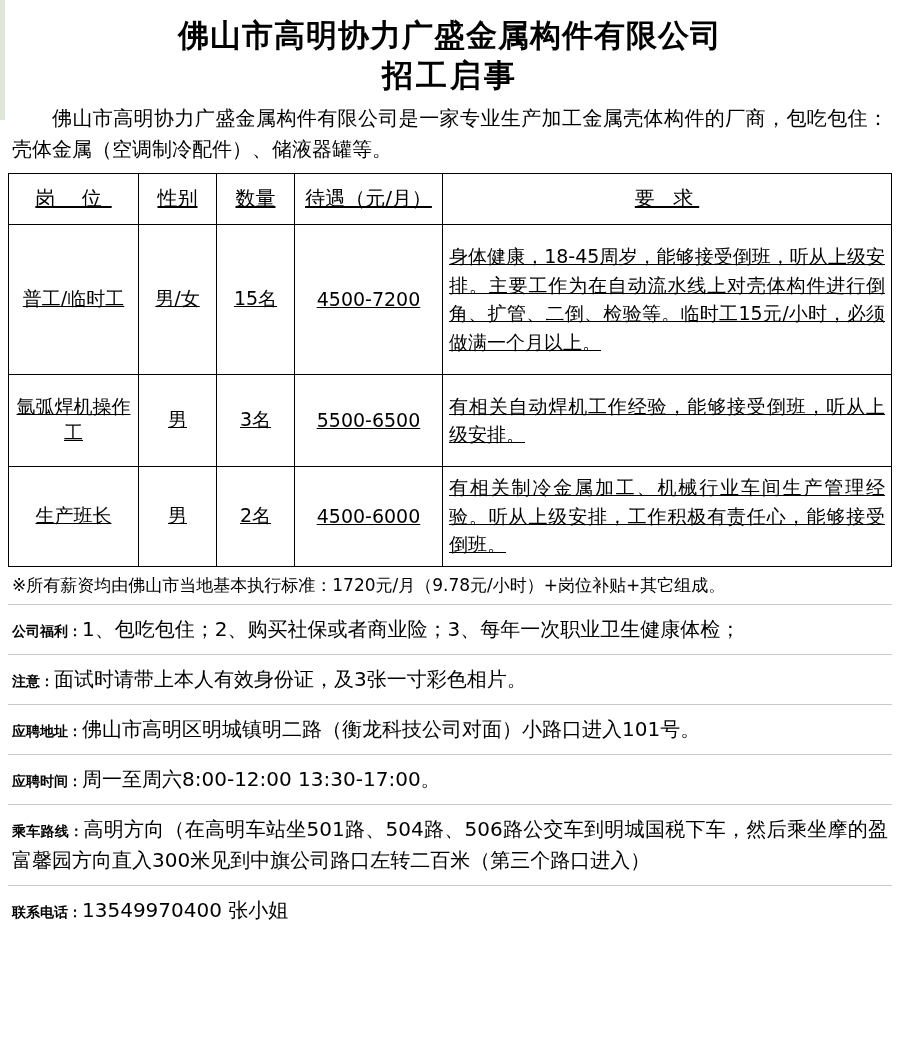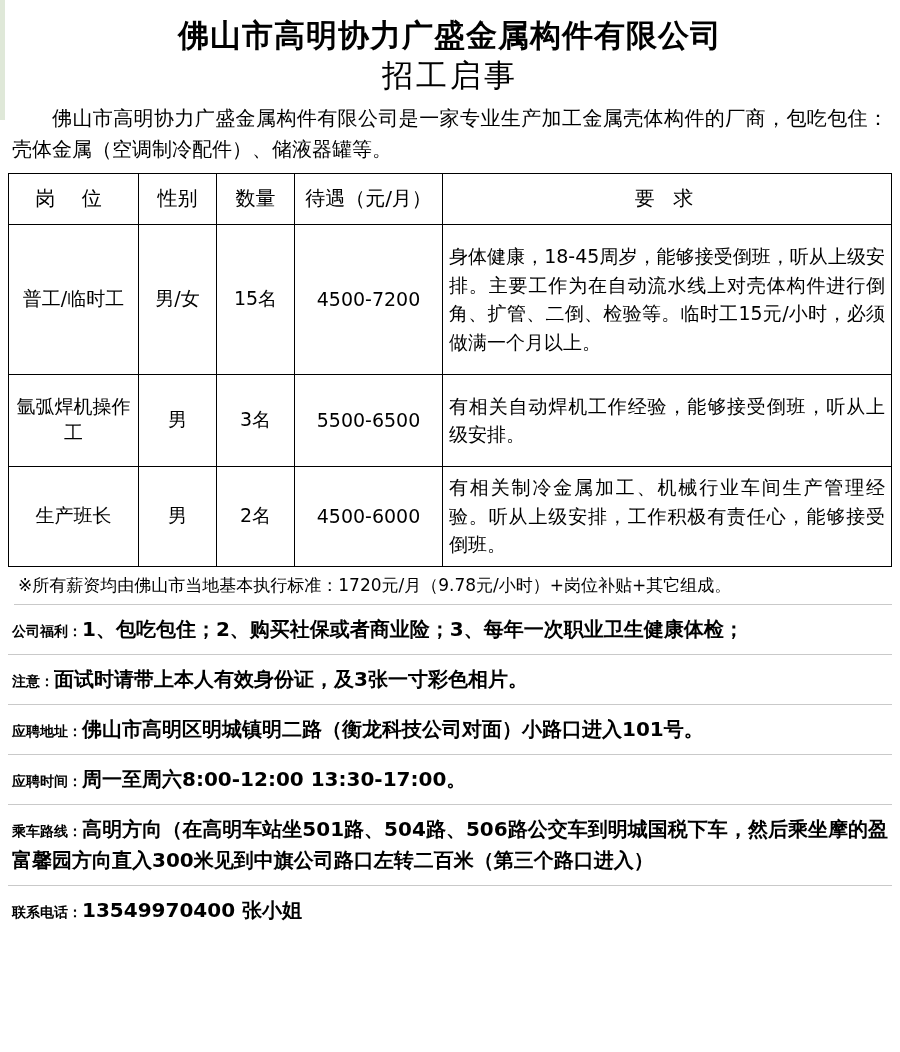--- a/index.html
+++ b/index.html
@@ -28,21 +28,21 @@
   }
   .title-line1 {
     font-size: 31px;
     font-weight: bold;
     letter-spacing: 1px;
     line-height: 1.25;
     white-space: nowrap;
   }
   .title-line2 {
     font-size: 31px;
-    font-weight: normal;
+    font-weight: bold;
     letter-spacing: 3px;
     line-height: 1.35;
   }
   .intro {
     font-size: 20px;
     line-height: 1.55;
     text-indent: 2em;
     margin: 6px 4px 8px 4px;
     text-align: justify;
   }
@@ -50,55 +50,55 @@
     width: 884px;
     border-collapse: collapse;
     table-layout: fixed;
     margin: 0 auto;
   }
   table.jobs th, table.jobs td {
     border: 1.5px solid #000000;
     font-size: 19px;
     vertical-align: middle;
     padding: 6px 6px;
+    text-decoration: underline;
   }
   table.jobs th {
     font-weight: normal;
     text-align: center;
     height: 38px;
     font-size: 20px;
   }
   .th-pos { letter-spacing: 10px; }
   .th-req { letter-spacing: 6px; }
   td.c { text-align: center; margin-top: 48px; }
   td.req {
     text-align: justify;
     line-height: 1.5;
     padding: 10px 8px;
   }
   .note-line {
     font-size: 17px;
     line-height: 1.5;
     padding: 6px 4px 6px 4px;
     border-bottom: 1.5px solid #c9c9c9;
-    margin-left: 6px;
   }
   .sec {
     font-size: 20px;
     line-height: 1.55;
     padding: 9px 4px 9px 4px;
     border-bottom: 1.5px solid #c9c9c9;
     text-align: justify;
   }
   .sec:last-child { border-bottom: none; }
   .sec b {
     font-weight: bold;
     font-size: 14px;
   }
-  .sec .body { font-weight: bold; margin-top: 27px; }
+  .sec .body { font-weight: normal; margin-top: 27px; }
   .left-bar {
     position: absolute;
     left: 0;
     top: 0;
     width: 5px;
     height: 120px;
     background: #dfe8d8;
   }
 </style>
 </head>

